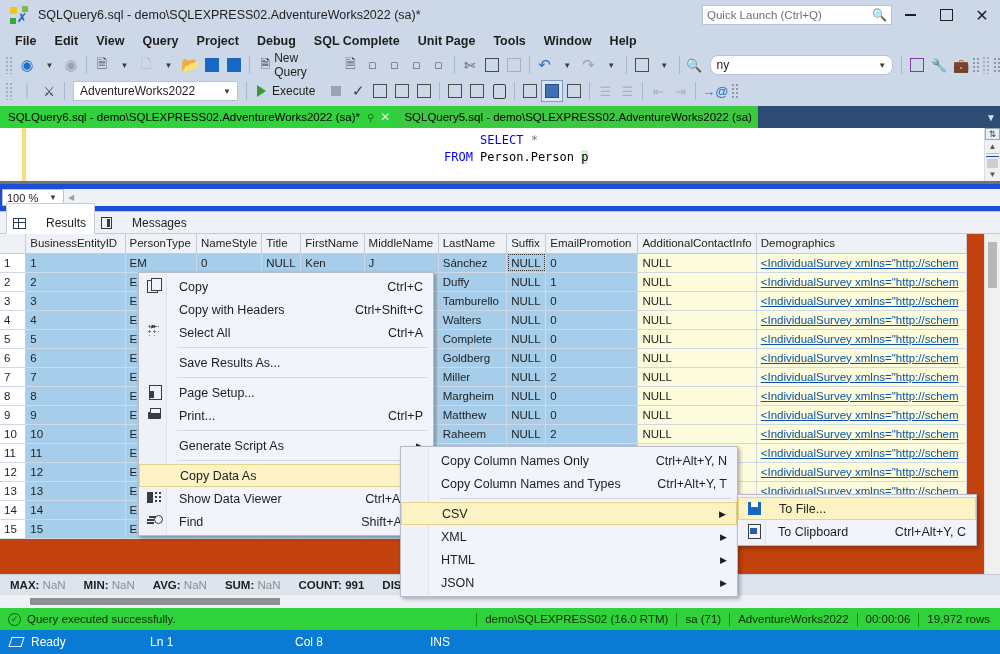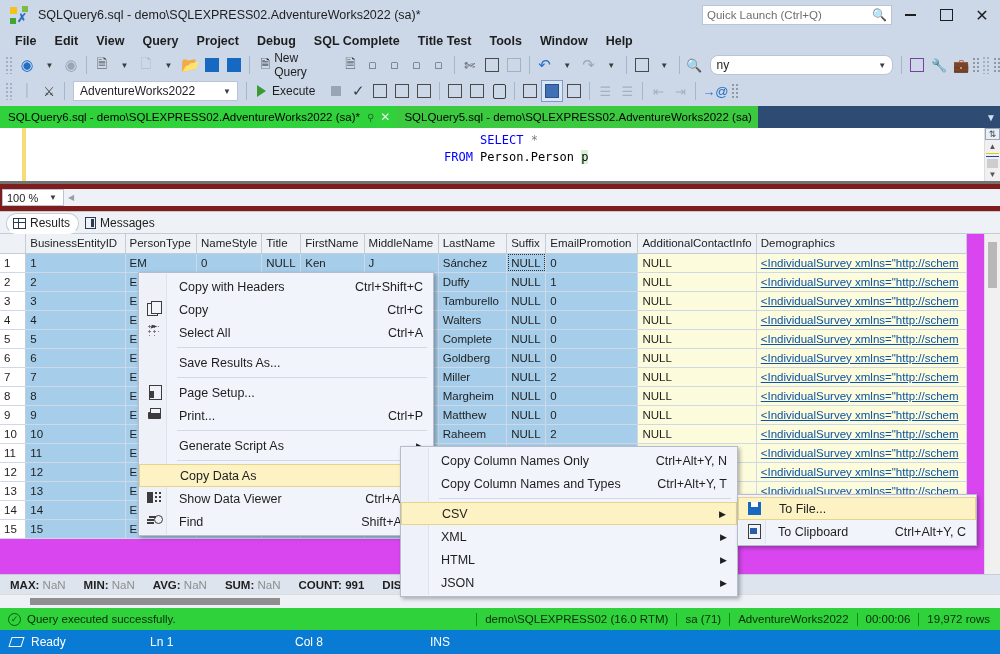--- a/index.html
+++ b/index.html
@@ -138,47 +138,47 @@
     display:flex;flex-direction:column;align-items:center;
   }
   .ed-split { width:15px;height:14px;border:1px solid #9aa6b8;background:#e8eef7;display:flex;align-items:center;justify-content:center;font-size:9px;color:#444; }
   .sb-arrow { font-size:8px;color:#555; padding:2px 0;}
   .sb-thumb { width:11px; height:30px; background:#cdcdcd; margin-top:2px;}
   .sb-blue { width:13px;height:3px;background:#1a44b8;margin-top:2px;}
   .sb-yellow { width:13px;height:2px;background:#e8c800;}
 
   
   .zoombar {
-    height: 28px; flex:none; background:#7f1d1d; display:flex; align-items:center;
+    height: 28px; flex:none; background:#1d4ed8; display:flex; align-items:center;
     border-bottom:1px solid #c8c8c8;
   }
   .zoom-combo {
     width:62px;height:17px;background:#fff;border:1px solid #b9c4d4;margin-left:2px;
     display:flex;align-items:center;padding:0 2px 0 4px;font-size:11px;color:#1e1e1e;
   }
   .zoom-hsb { flex:1; height:17px; background:#eef1f6; display:flex;align-items:center;padding-left:4px;}
   .hsb-left { font-size:8px;color:#9aa0a8;}
 
   
   .resultstabs {
     height: 22px; flex:none; background:#eef1f6; display:flex; align-items:flex-end;
     padding-left: 6px; border-bottom: 1px solid #c4ccd8;
   }
   .rtab {
-    display:flex;align-items:center;gap:4px;padding:2px 8px 3px 6px;font-size:12px;color:#1e1e1e;border-radius:10px;
+    display:flex;align-items:center;gap:20px;padding:12px 8px 3px 6px;font-size:12px;color:#1e1e1e;
   }
   .rtab.active { background:#fff; border:1px solid #c4ccd8; border-bottom:1px solid #fff; margin-bottom:-1px; }
   .rt-gridicon { width:13px;height:11px;border:1.3px solid #2b3a4d; position:relative;}
   .rt-gridicon::before{content:"";position:absolute;left:0;right:0;top:3px;height:1px;background:#2b3a4d;}
   .rt-gridicon::after{content:"";position:absolute;top:0;bottom:0;left:4px;width:1px;background:#2b3a4d;}
   .rt-msgicon { width:11px;height:12px;border:1.3px solid #2b3a4d; position:relative;}
   .rt-msgicon::after{content:"";position:absolute;right:1px;top:1px;bottom:1px;width:3px;background:#2b3a4d;}
 
   
-  .gridwrap { flex:1; position:relative; background:#d946ef; overflow:hidden; display:flex;gap:17px; }
+  .gridwrap { flex:1; position:relative; background:#c2410c; overflow:hidden; display:flex;gap:17px; }
   .grid { flex:1; overflow:hidden; position:relative; }
   table.rg { border-collapse: collapse; table-layout: fixed; font-size: 11.5px; }
   table.rg th {
     background:#eef1f6; border:1px solid #c4ccd8; border-top:none; border-left:none;
     font-weight: normal; color:#1e1e1e; text-align:left; padding:2px 4px; height:19px;
     white-space:nowrap;
   }
   table.rg td {
     border-right:1px solid #cfd8e4; border-bottom:1px solid #cfd8e4;
     padding:1px 4px; height:19px; white-space:nowrap; overflow:hidden;
@@ -303,21 +303,21 @@
   </div>
 
   <div class="menubar">
     <div class="mi">File</div>
     <div class="mi">Edit</div>
     <div class="mi">View</div>
     <div class="mi">Query</div>
     <div class="mi">Project</div>
     <div class="mi">Debug</div>
     <div class="mi">SQL Complete</div>
-    <div class="mi">Title Test</div>
+    <div class="mi">Unit Page</div>
     <div class="mi">Tools</div>
     <div class="mi">Window</div>
     <div class="mi">Help</div>
   </div>
 
   <div class="toolbars">
     <div class="trow">
       <div class="grip"></div>
       <div class="tb" style="color:#1f6fc4;font-size:15px;">◉</div>
       <div class="tb">
@@ -792,27 +792,27 @@
       <span>Ready</span>
     </div>
     <div class="cell" style="width:145px">Ln 1</div>
     <div class="cell" style="width:135px">Col 8</div>
     <div class="cell">INS</div>
   </div>
 
   <div class="menu" id="ctxmenu" style="left:138px; top:272px; width:296px;">
     <div class="gutter"></div>
   <div class="mrow">
-        <span class="mlabel">Copy with Headers</span>
-        <span class="maccel">Ctrl+Shift+C</span>
-      </div>
-      <div class="mrow">
         <span class="micon ic-copy"></span>
         <span class="mlabel">Copy</span>
         <span class="maccel">Ctrl+C</span>
+      </div>
+      <div class="mrow">
+        <span class="mlabel">Copy with Headers</span>
+        <span class="maccel">Ctrl+Shift+C</span>
       </div>
       <div class="mrow">
         <span class="micon ic-selall"></span>
         <span class="mlabel">Select All</span>
         <span class="maccel">Ctrl+A</span>
       </div>
       <div class="msep"></div>
       <div class="mrow">
         <span class="mlabel">Save Results As...</span>
       </div>

